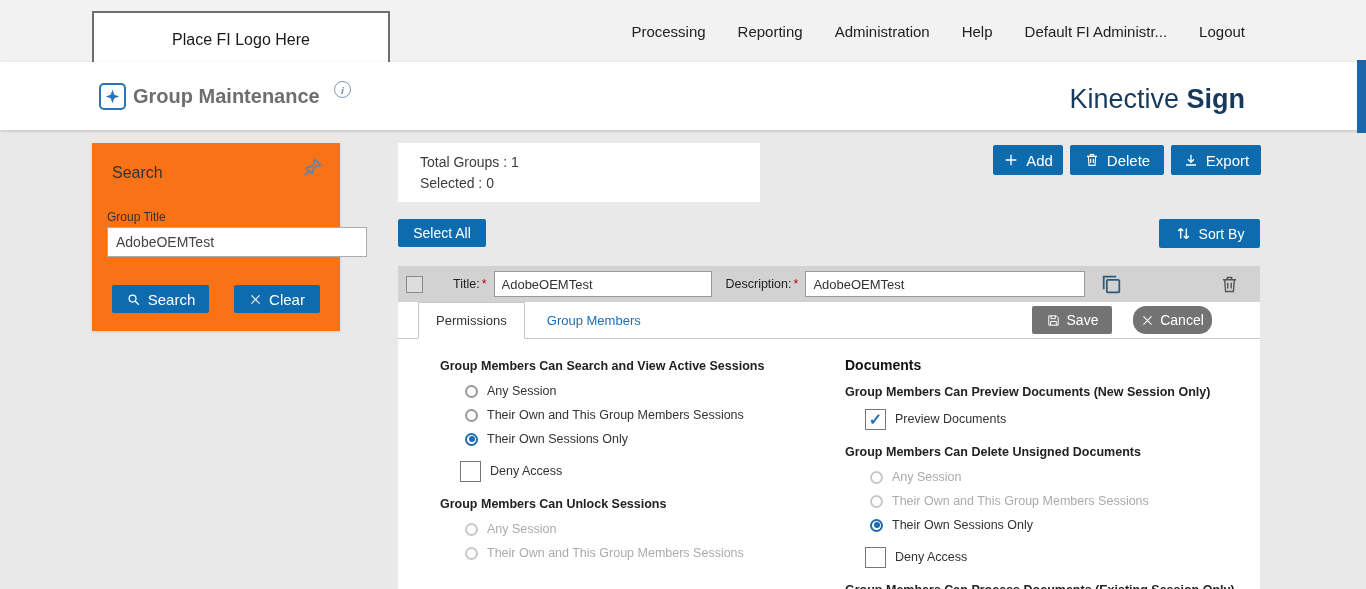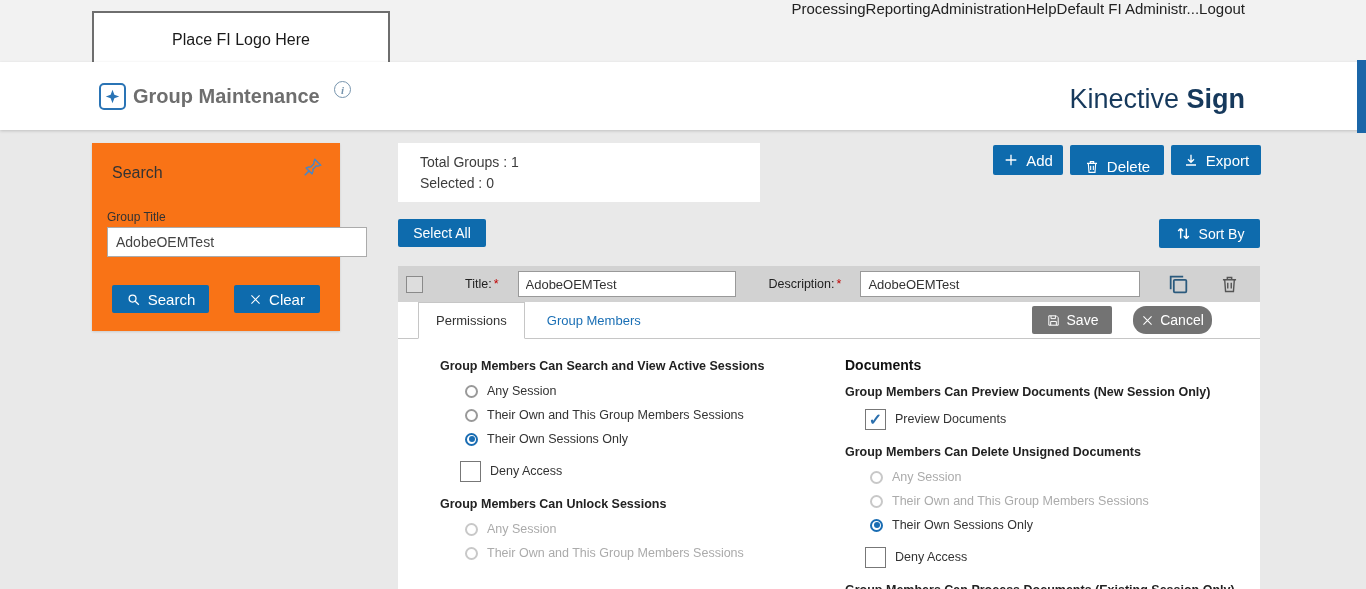--- a/index.html
+++ b/index.html
@@ -4,21 +4,21 @@
 <style>
 * { margin:0; padding:0; box-sizing:border-box; }
 html,body { width:1366px; height:589px; }
 body { position:relative; overflow:hidden; background:#e9e9e9; font-family:"Liberation Sans",sans-serif; color:#333; }
 svg { display:block; }
 button { font-family:inherit; }
 
 
 .topbar { position:absolute; top:0; left:0; width:100%; height:62px; background:#f2f2f2; }
 .logo-box { position:absolute; left:92px; top:11px; width:298px; height:57px; background:#fff; border:2px solid #6e6e6e; display:flex; align-items:center; justify-content:center; font-size:16px; color:#1a1a1a; }
-.topnav { position:absolute; right:121px; top:0; height:62px; display:flex; }
+.topnav { position:absolute; right:121px; top:0; height:62px; display:flex; align-items:center; gap:32px; }
 .nav-item { font-size:15px; color:#222; cursor:pointer; white-space:nowrap; }
 
 
 .header { position:absolute; top:62px; left:0; width:100%; height:68px; background:#fff; box-shadow:0 1px 3px rgba(0,0,0,.18); }
 .app-icon { position:absolute; left:99px; top:21px; width:27px; height:27px; border:2px solid #2a74b5; border-radius:5px; background:#fff; display:flex; align-items:center; justify-content:center; }
 .page-title { position:absolute; left:133px; top:23px; font-size:20px; font-weight:bold; color:#6e6e6e; }
 .info-icon { position:absolute; left:334px; top:19px; width:17px; height:17px; border:1px solid #7694ad; border-radius:50%; color:#7694ad; display:flex; align-items:center; justify-content:center; cursor:pointer; font:italic bold 11px "Liberation Serif",serif; }
 .info-icon::before { content:"i"; }
 .brand { position:absolute; right:121px; top:22px; font-size:27px; color:#16395c; }
 .scroll-thumb { position:absolute; right:0; top:60px; width:9px; height:73px; background:#1b66a8; z-index:20; cursor:pointer; }
@@ -33,33 +33,33 @@
 .pin-icon { position:absolute; right:16px; top:13px; cursor:pointer; }
 .group-title-label { position:absolute; left:15px; top:67px; font-size:12px; color:#333; }
 .group-title-input { position:absolute; left:15px; top:84px; width:260px; height:30px; border:1px solid #ababab; padding:0 8px; font-size:14px; color:#444; }
 .btn-search { position:absolute; left:20px; top:142px; width:97px; height:28px; }
 .btn-clear { position:absolute; right:20px; top:142px; width:86px; height:28px; }
 
 
 .summary-card { position:absolute; left:398px; top:143px; width:362px; height:59px; background:#fff; padding:9px 22px; font-size:14px; color:#3c3c3c; line-height:21px; }
 .toolbar { position:absolute; left:993px; top:145px; display:flex; gap:7px; }
 .btn-add { width:70px; height:30px; }
-.btn-delete { width:94px; height:30px;align-items:flex-end; }
+.btn-delete { width:94px; height:30px; }
 .btn-export { width:90px; height:30px; }
 .btn-select-all { position:absolute; left:398px; top:219px; width:88px; height:28px; font-size:14px; }
 .btn-sort { position:absolute; left:1159px; top:219px; width:101px; height:29px; font-size:14px; }
 
 
 .group-card { position:absolute; left:398px; top:266px; width:862px; height:323px; background:#fff; overflow:hidden; }
-.group-header { height:36px; background:#d2d2d2; display:flex; align-items:center; padding-left:8px;gap:12px; }
+.group-header { height:36px; background:#d2d2d2; display:flex; align-items:center; padding-left:8px; }
 .row-checkbox { width:17px; height:17px; background:#ddd; border:1px solid #8a8a8a; margin-right:30px; cursor:pointer; flex:none; }
 .field-label { font-size:12.5px; color:#222; white-space:nowrap; }
 .req { color:#c00000; margin-left:2px; }
 .title-input { width:218px; height:26px; border:1px solid #999; margin-left:7px; padding:0 7px; font-size:13px; color:#333; }
-.desc-label { margin-left:21px; }
+.desc-label { margin-left:14px; }
 .desc-input { width:280px; height:26px; border:1px solid #999; margin-left:7px; padding:0 7px; font-size:13px; color:#333; }
 .copy-icon { margin-left:14px; cursor:pointer; }
 .header-trash { margin-left:auto; margin-right:20px; cursor:pointer; }
 
 
 .tab-row { height:37px; border-bottom:1px solid #c6c6c6; display:flex; align-items:stretch; }
 .tab-active { margin-left:20px; padding:0 17px; display:flex; align-items:center; font-size:13px; color:#333; background:#fff; border:1px solid #c6c6c6; border-bottom:1px solid #fff; margin-bottom:-1px; cursor:pointer; }
 .tab-inactive { padding:0 22px; display:flex; align-items:center; font-size:13px; color:#1a6fb5; cursor:pointer; }
 .tab-actions { margin-left:auto; display:flex; gap:21px; align-items:center; margin-right:48px; }
 .btn-save { width:80px; height:28px; }

